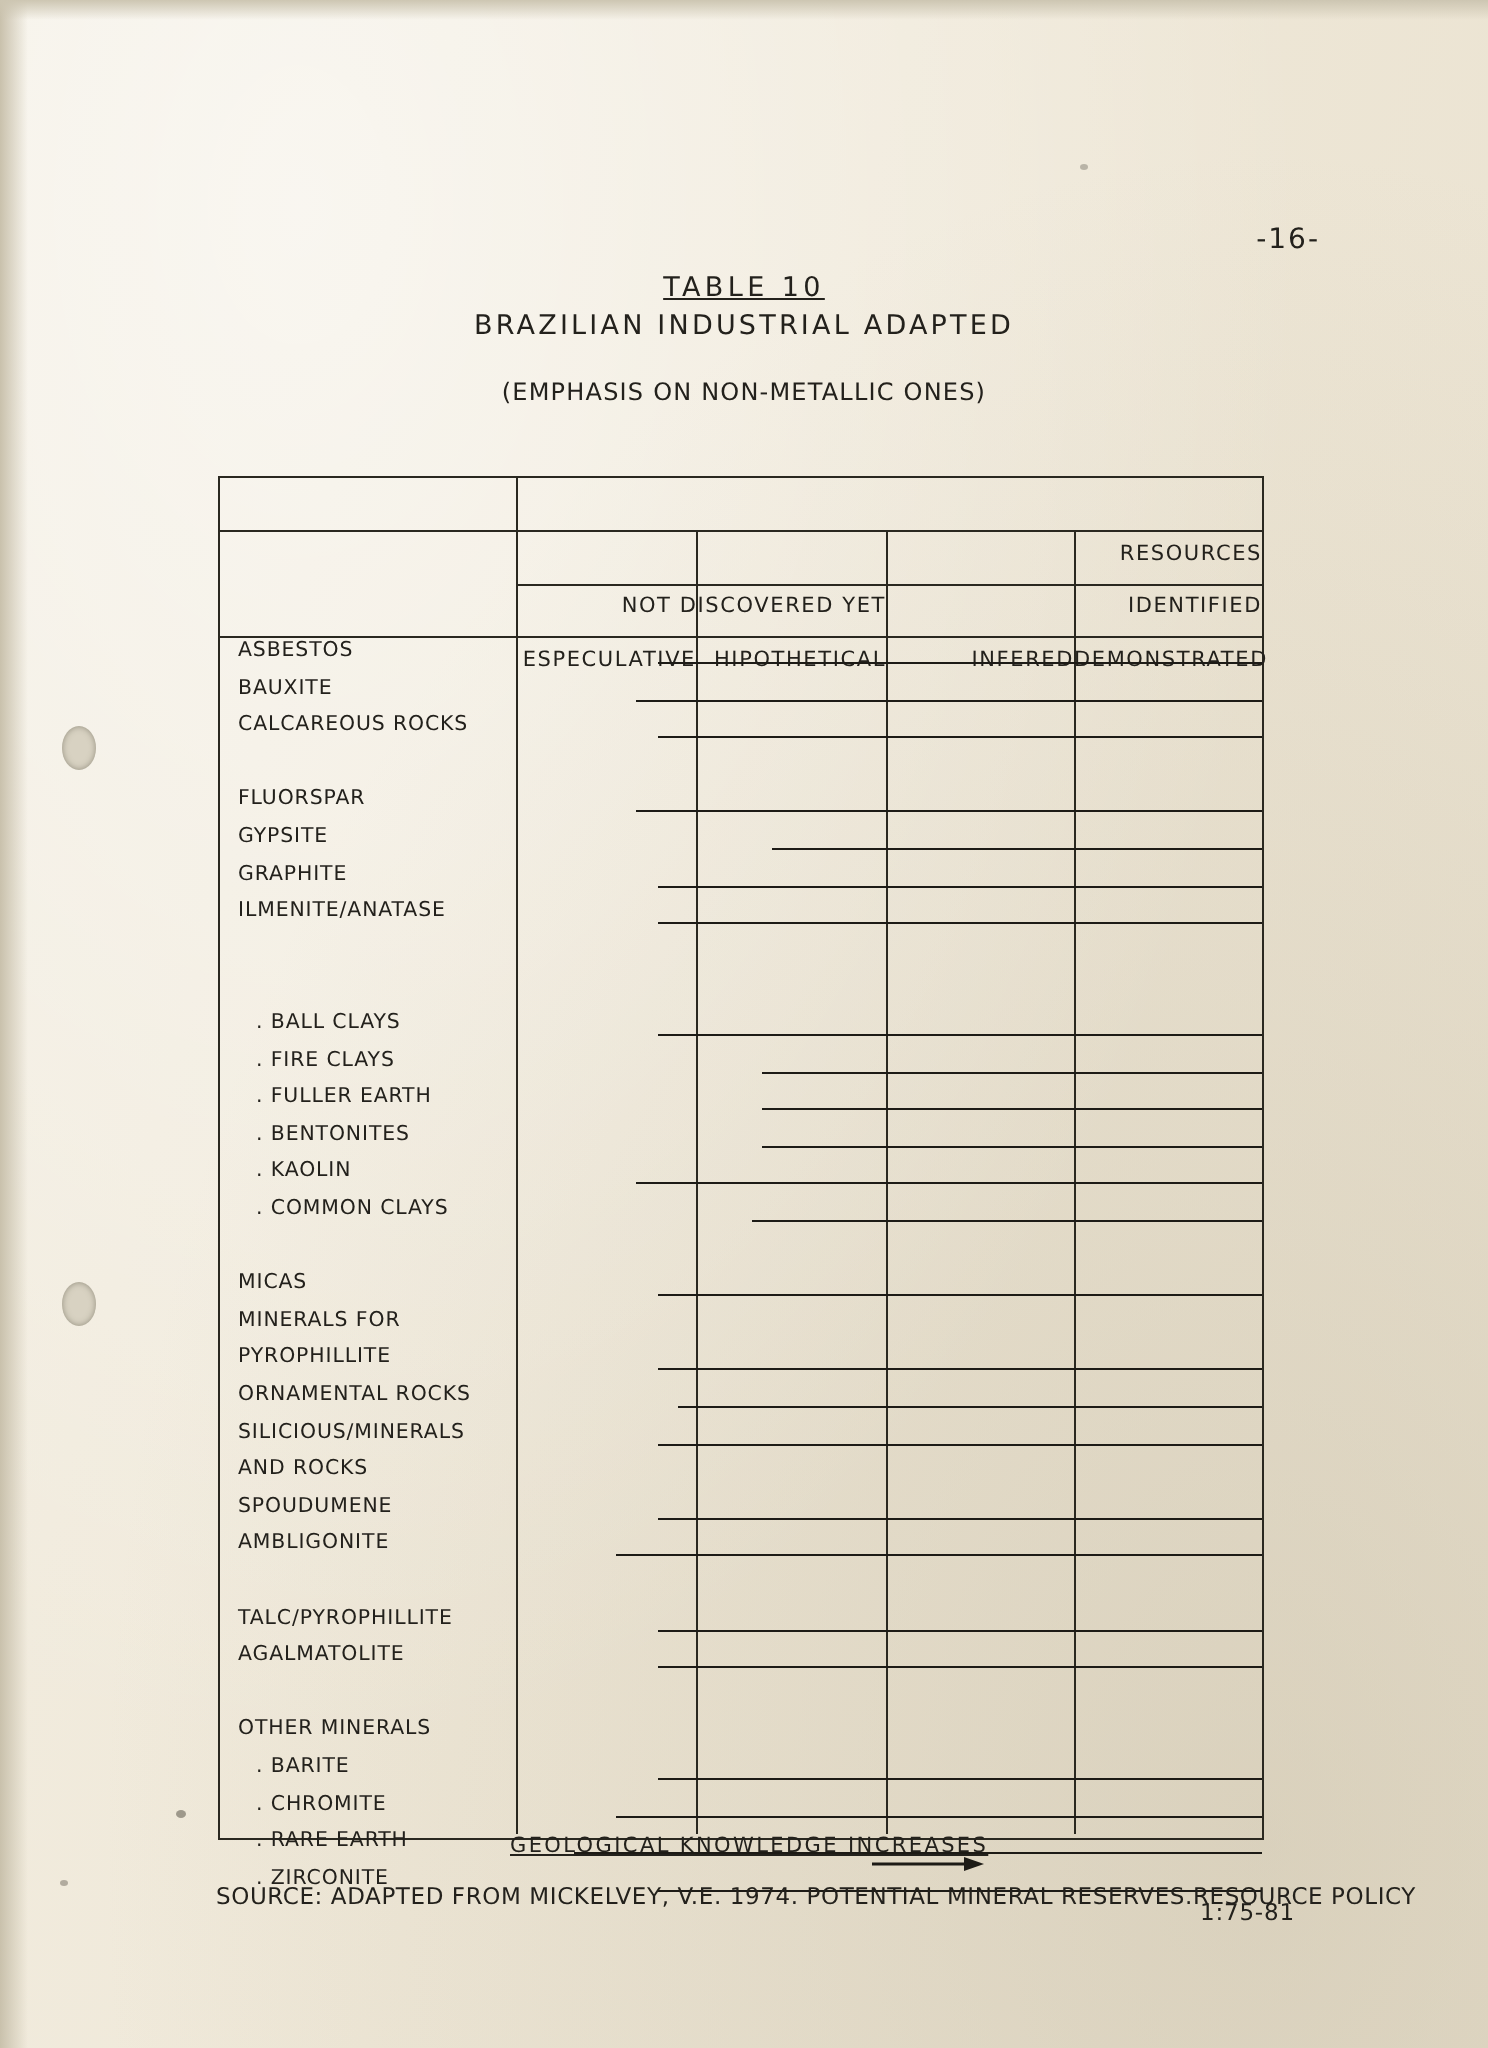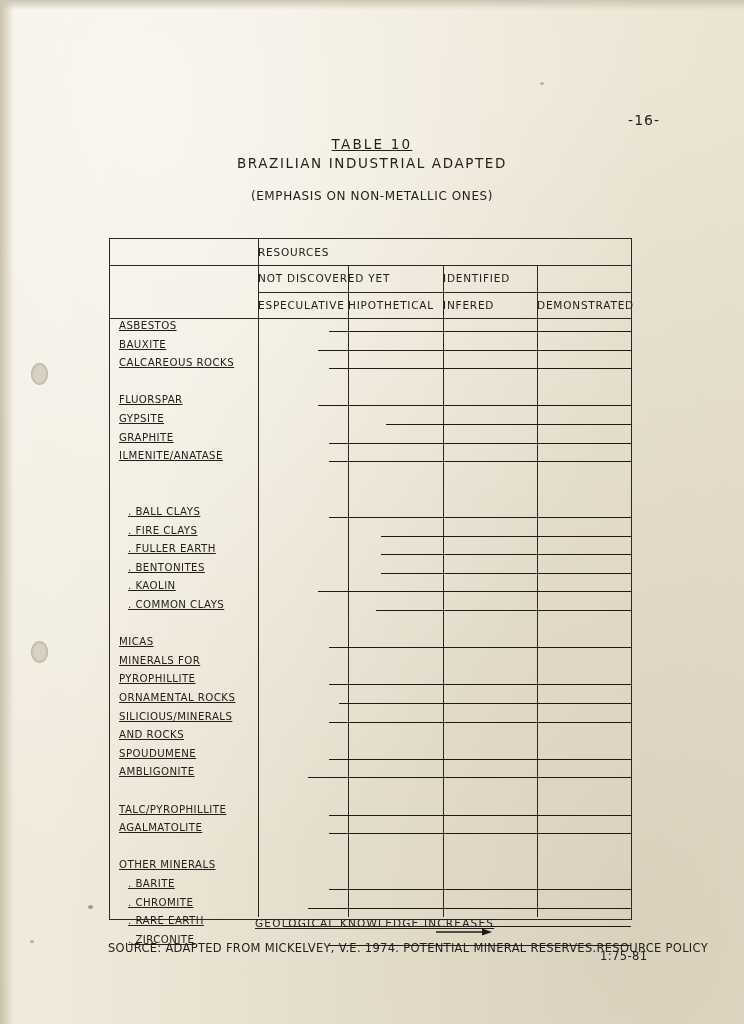--- a/index.html
+++ b/index.html
@@ -98,44 +98,44 @@
   }
   .vline {
     position: absolute;
     top: 0;
     width: 0;
     border-left: 1.2px solid #2a2820;
   }
 
   .hdr-cell {
     position: absolute;
-    text-align: left;
+    text-align: right;
     font-size: 10.5px;
     letter-spacing: 0.8px;
     color: #23211c;
+    margin-top: 25px;
   }
 
   #rows {
     position: absolute;
     left: 0; top: 80px; right: 0; bottom: 0;
   }
   .row {
     position: absolute;
     left: 0;
     height: 18.6px;
   }
   .row-label {
     position: absolute;
     left: 9px;
     top: 0;
     font-size: 10.2px;
     letter-spacing: 0.45px;
     white-space: nowrap;
     line-height: 14px;
-    text-decoration: underline;
   }
   .row-label.indent { left: 18px; }
   .bar {
     position: absolute;
     height: 0;
     border-top: 1.6px solid #1d1b16;
     top: 12px;
   }
 
   #axis-note {

